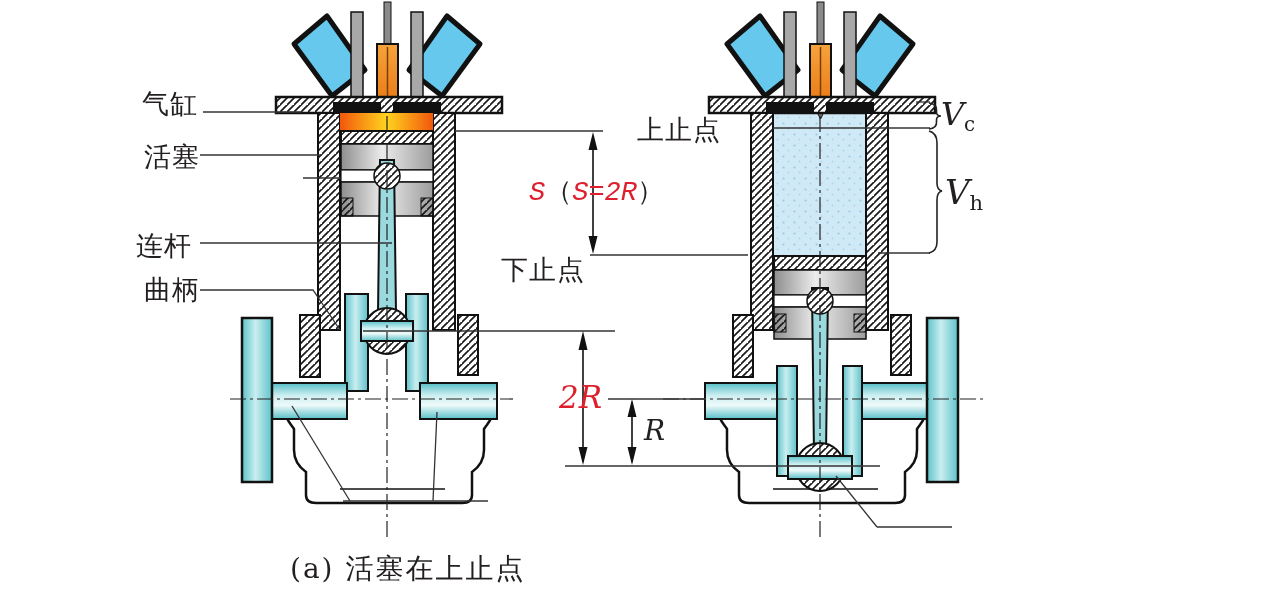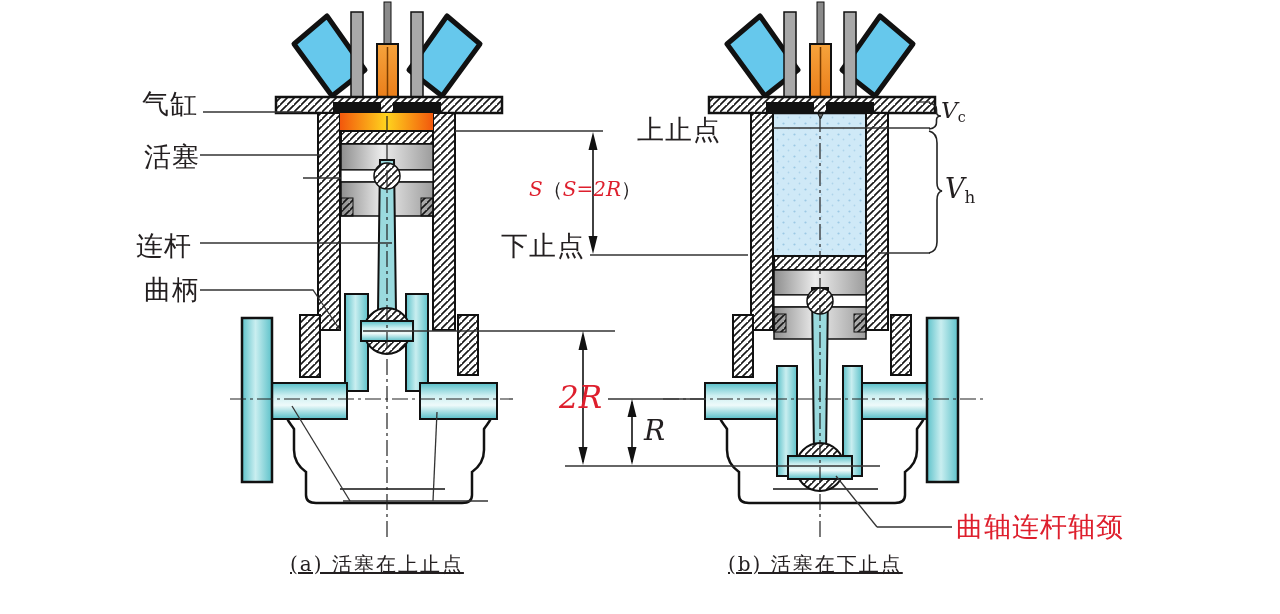--- a/index.html
+++ b/index.html
@@ -11,22 +11,22 @@
     font-family:"DejaVu Serif","Liberation Serif",serif;color:var(--ink);
   }
   #stage svg{position:absolute;left:0;top:0;}
   .lbl{
     position:absolute;white-space:nowrap;line-height:1.05;
     font-size:27px;color:var(--ink);letter-spacing:1px;
   }
   .red{color:var(--red);}
   .it{font-style:italic;letter-spacing:0;}
   .sub{font-size:0.62em;font-style:normal;vertical-align:-0.3em;}
-  .cap{font-size:20px;letter-spacing:2px;text-decoration:underline;}
-  .formula{font-size:20px;letter-spacing:0;}
+  .cap{font-size:28px;letter-spacing:2px;}
+  .formula{font-size:27px;letter-spacing:0;font-family:Liberation Mono, monospace;}
 </style>
 </head>
 <body>
 
 <div id="stage">
 
 <svg width="1280" height="614" viewBox="0 0 1280 614">
   <defs>
     <pattern id="hatch" width="7" height="7" patternUnits="userSpaceOnUse">
       <path d="M-1,8 L8,-1 M-1,1 L1,-1" stroke="#1a1a1a" stroke-width="1.7"></path>
@@ -206,26 +206,24 @@
   </g>
 </svg>
 
 <div class="lbl" style="left:142px;top:90px">气缸</div>
 <div class="lbl" style="left:144px;top:143px">活塞</div>
 <div class="lbl" style="left:136px;top:232px">连杆</div>
 <div class="lbl" style="left:144px;top:276px">曲柄</div>
 
 <div class="lbl" style="left:637px;top:116px">上止点</div>
 <div class="lbl formula" style="left:529px;top:179px"><span class="red it">S</span><span>（</span><span class="red it">S=2R</span><span>）</span></div>
-<div class="lbl" style="left:501px;top:232px">下止点</div>
+<div class="lbl" style="left:501px;top:256px">下止点</div>
 
 <div class="lbl red it" style="left:559px;top:381px;font-size:31px">2R</div>
 <div class="lbl it" style="left:644px;top:416px;font-size:28px">R</div>
 
-<div class="lbl" style="left:941px;top:98px;font-size:23px"><span class="it">V</span><span class="sub">c</span></div>
-<div class="lbl" style="left:945px;top:175px;font-size:27px"><span class="it">V</span><span class="sub">h</span></div>
-
-<div class="lbl red" style="left:956px;top:513px">曲轴连杆轴颈</div>
+<div class="lbl" style="left:941px;top:98px;font-size:32px"><span class="it">V</span><span class="sub">c</span></div>
+<div class="lbl" style="left:945px;top:175px;font-size:34px"><span class="it">V</span><span class="sub">h</span></div>
+
 
 <div class="lbl cap" style="left:290px;top:554px">(a) 活塞在上止点</div>
-<div class="lbl cap" style="left:728px;top:554px">(b) 活塞在下止点</div>
 
 </div>
 
 </body></html>

